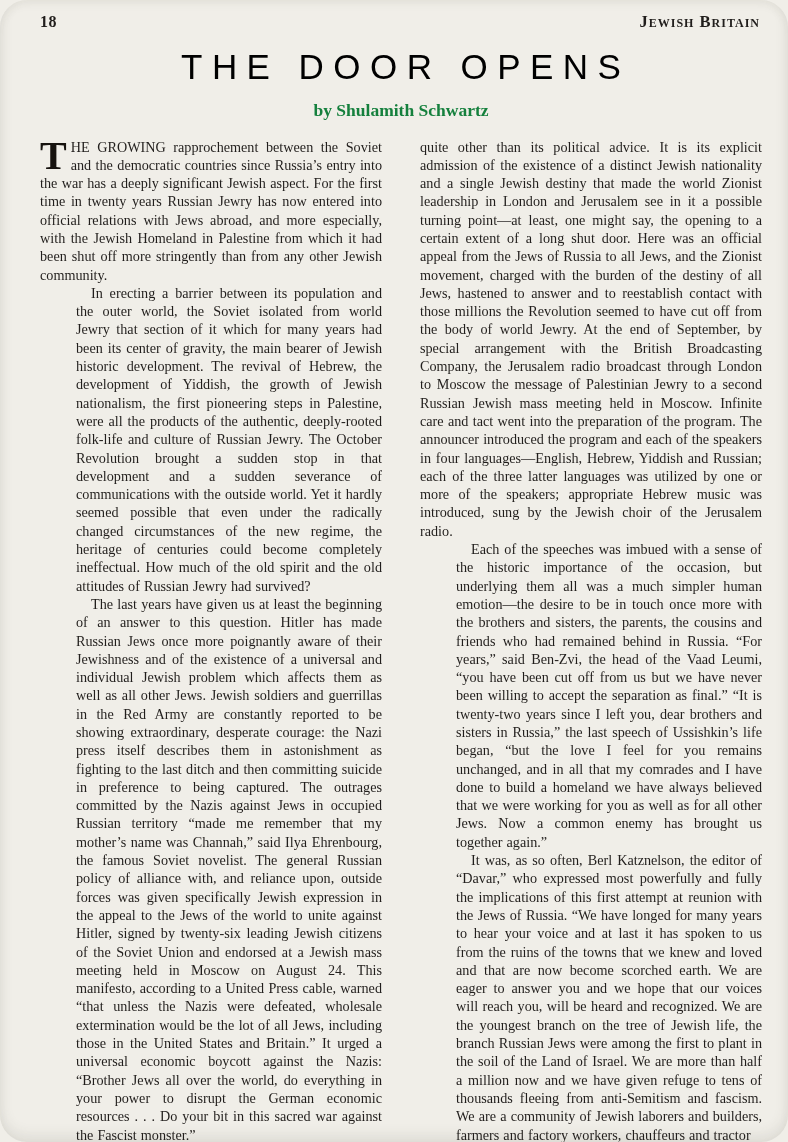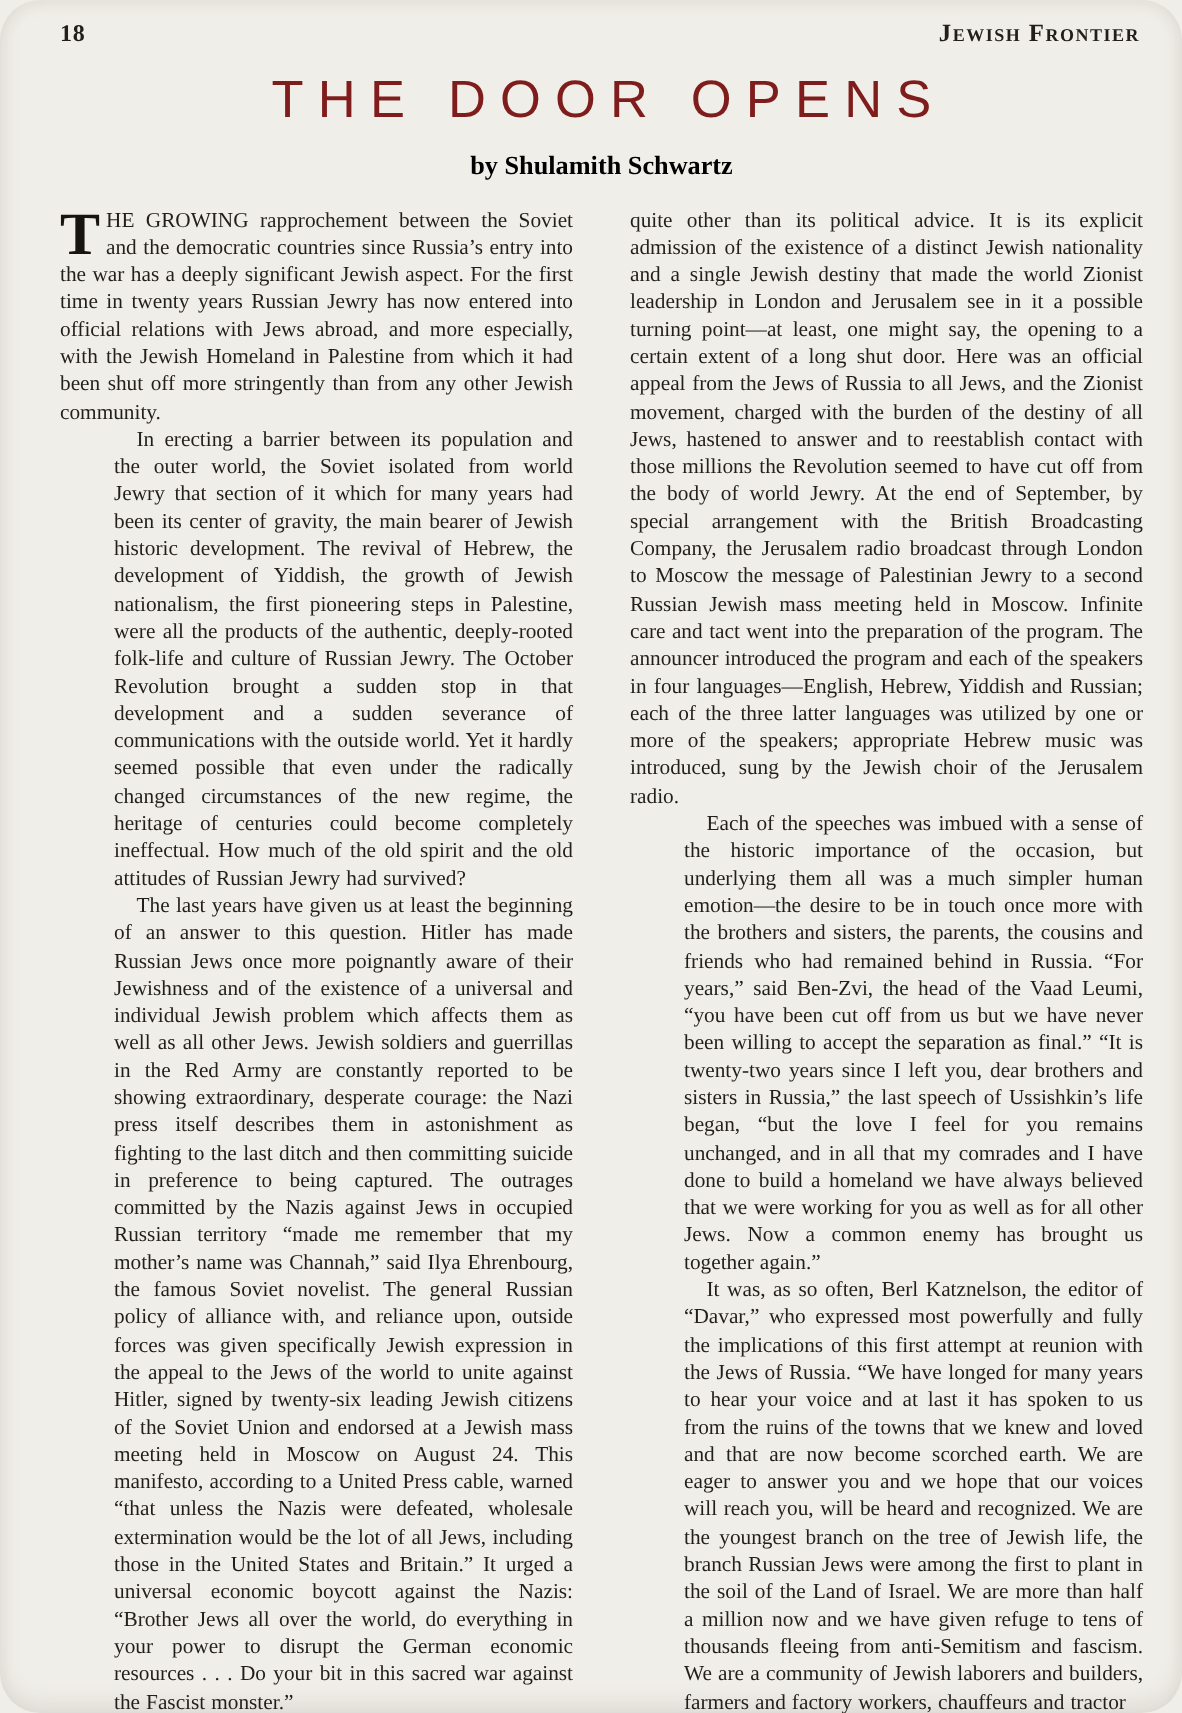--- a/index.html
+++ b/index.html
@@ -43,29 +43,29 @@
   }
   
   .article-title {
     margin: 16px 0 0 0;
     text-align: center;
     font-family: "Liberation Sans", sans-serif;
     font-weight: 500;
     font-size: 35px;
     letter-spacing: 0.27em;
     text-indent: 0.27em; 
-    color: #7f1d1d;
+    color: #000000;
     line-height: 1.1;
   }
   .byline {
     margin-top: 13px;
     text-align: center;
     font-weight: 700;
     font-size: 17.5px;
-    color: #000000;
+    color: #15803d;
   }
   
   .columns {
     display: flex;
     gap: 38px;
     margin-top: 17px;
   }
   .col {
     flex: 1 1 0;
     min-width: 0;
@@ -91,21 +91,21 @@
     color: #17130f;
   }
 </style>
 </head>
 <body>
 
 <div class="page">
 
   <div class="running-head">
     <span class="page-number">18</span>
-    <span class="journal-name">Jewish Frontier</span>
+    <span class="journal-name">Jewish Britain</span>
   </div>
 
   <h1 class="article-title">THE DOOR OPENS</h1>
 
   <div class="byline">by Shulamith Schwartz</div>
 
   <div class="columns">
 
     <div class="col">
       <p class="para lead">

